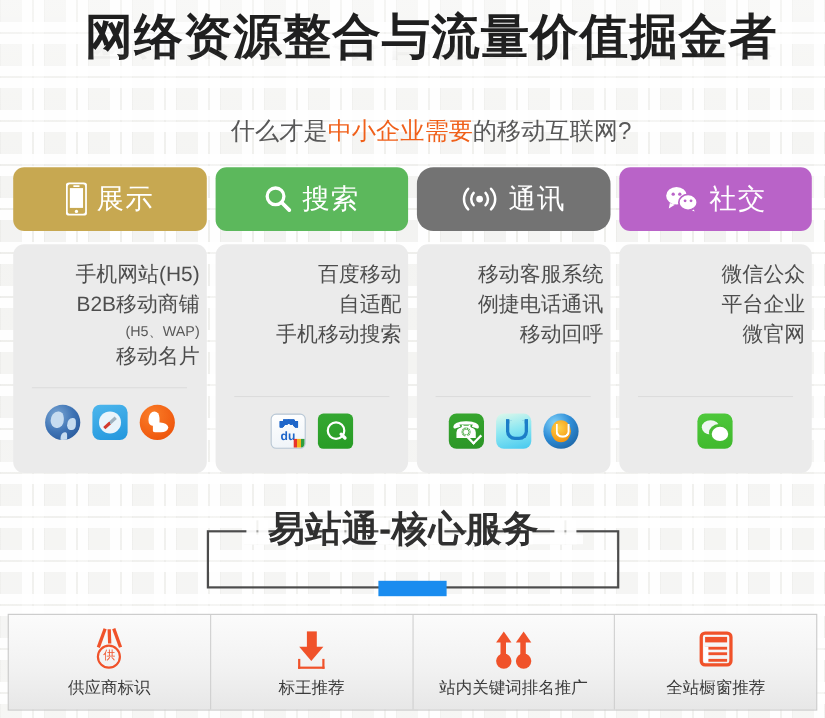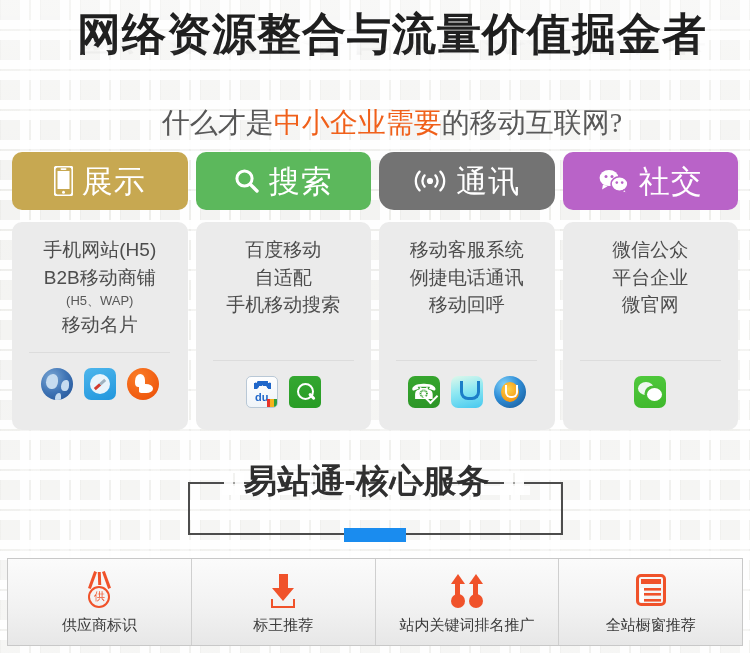--- a/index.html
+++ b/index.html
@@ -63,24 +63,23 @@
     transform: scaleY(-0.62);
     transform-origin: top center;
     margin-top: -3px;
     height: 30px;
     overflow: hidden;
     -webkit-mask-image: linear-gradient(to bottom, rgba(0,0,0,0.55), rgba(0,0,0,0));
             mask-image: linear-gradient(to bottom, rgba(0,0,0,0.55), rgba(0,0,0,0));
   }
   .hero-sub {
     margin-top: 17px;
-    font-size: 28px;
+    font-size: 22px;
     color: #585858;
     white-space: nowrap;
-    font-family: Liberation Serif, serif;
   }
   .hero-sub .hl { color: #f0601a; }
 
   
   .cards {
     position: absolute;
     left: 12px;
     top: 152px;
     width: 726px;
     display: flex;
@@ -89,34 +88,34 @@
   .card { width: 175.5px; }
   .card-header {
     height: 58px;
     border-radius: 10px;
     display: flex;
     align-items: center;
     justify-content: center;
     gap: 9px;
     color: #ffffff;
   }
-  .card-header .hdr-label { font-size: 31px; line-height: 1; letter-spacing: 1px; }
+  .card-header .hdr-label { font-size: 25px; line-height: 1; letter-spacing: 1px; }
   .card-header .hdr-icon { display: flex; align-items: center; justify-content: center; }
 
   .card-body {
     margin-top: 12px;
     background: #ebebeb;
     border-radius: 10px;
     min-height: 208px;
     padding: 14px 6px 10px;
     display: flex;
     flex-direction: column;
     align-items: center;
   }
-  .card-lines { width: 100%; text-align: center; }
+  .card-lines { width: 100%; text-align: right; }
   .card-lines .ln {
     font-size: 19px;
     color: #4d4d4d;
     line-height: 1.46;
     white-space: nowrap;
   }
   .card-lines .ln.small { font-size: 13px; color: #585858; line-height: 1.5; }
   .card-divider {
     width: 86%;
     height: 1px;

